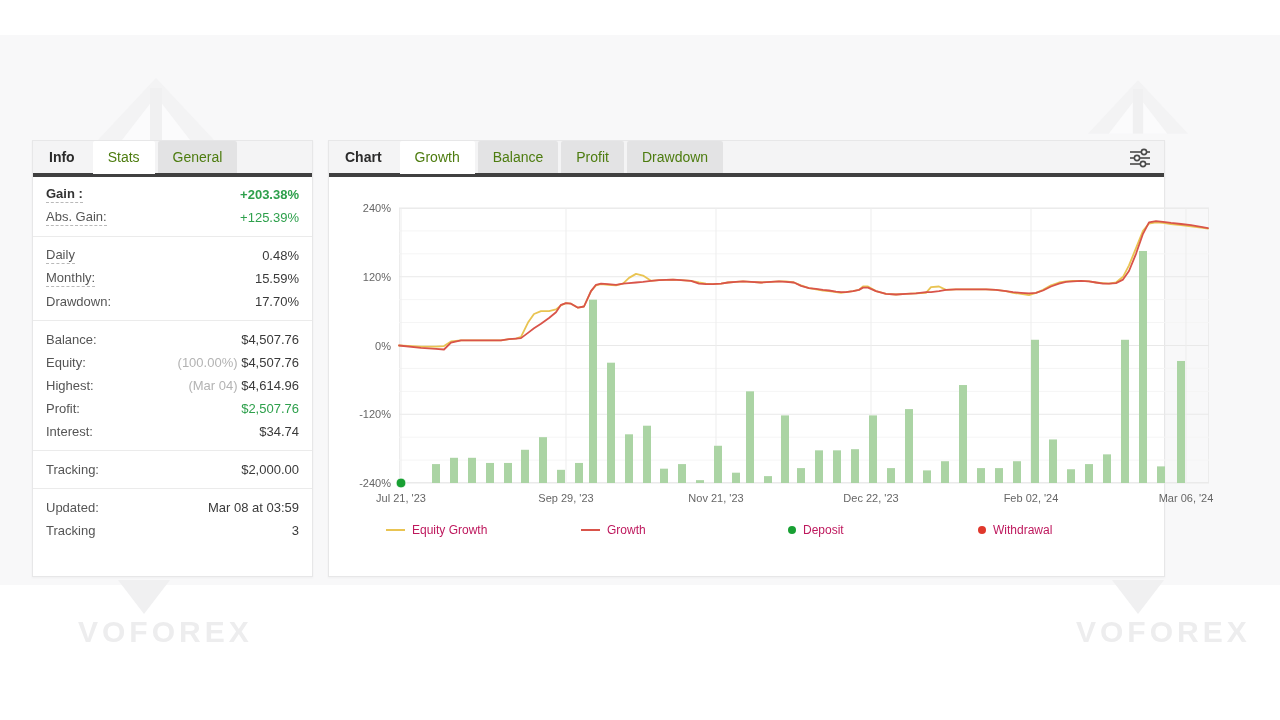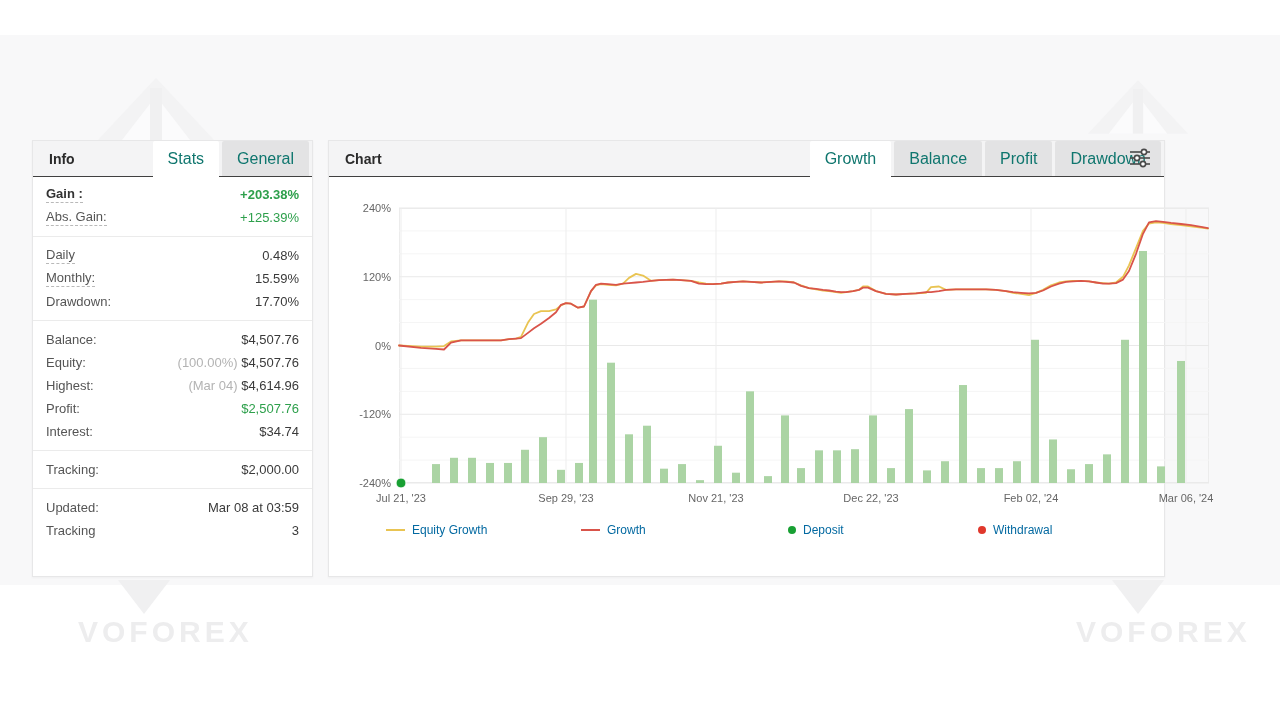--- a/index.html
+++ b/index.html
@@ -9,24 +9,24 @@
 
   
   .wm-logo { position:absolute; opacity:1; }
   .wm-text { position:absolute; font-size:30px; font-weight:bold; letter-spacing:4px; color:#ededee; }
   .wm-tip { position:absolute; width:0; height:0; border-left:26px solid transparent; border-right:26px solid transparent; border-top:34px solid #f0f0f1; }
 
   
   .panel { position:absolute; background:#ffffff; border:1px solid #e7e7e8; box-shadow:0 1px 2px rgba(0,0,0,0.04); }
   .stats-panel { left:32px; top:140px; width:281px; height:437px; }
   .chart-panel { left:328px; top:140px; width:837px; height:437px; }
-  .panel-header { position:relative; display:flex; align-items:stretch; height:36px; background:#f4f4f5; border-bottom:1px solid #404040;justify-content:space-between; }
+  .panel-header { position:relative; display:flex; align-items:stretch; height:36px; background:#f4f4f5; border-bottom:4px solid #404040; }
   .panel-title { display:flex; align-items:center; padding:0 18px 0 16px; font-size:14px; font-weight:bold; color:#2b2b2b; }
   .tabs { display:flex; align-items:stretch; }
-  .tab { display:flex; align-items:center; padding:0 15px; margin-right:3px; font-size:16px; color:#0f766e; background:#e3e3e4; border-radius:2px 2px 0 0; cursor:pointer; }
+  .tab { display:flex; align-items:center; padding:0 15px; margin-right:3px; font-size:14px; color:#4d7c0f; background:#e3e3e4; border-radius:2px 2px 0 0; cursor:pointer; }
   .tab.active { background:#ffffff; margin-bottom:-1px; border-bottom:1px solid #fff; }
   .settings-btn { position:absolute; right:10px; top:5px; width:28px; height:26px; background:transparent; border:none; cursor:pointer; }
 
   
   .stats-body { padding:6px 0 8px 0; }
   .stat-row { display:flex; justify-content:space-between; align-items:center; height:23px; padding:0 13px; font-size:13px; }
   .stat-label { color:#555; }
   .stat-label.u { border-bottom:1px dashed #b9b9b9; line-height:16px; cursor:help; }
   .stat-label.b { font-weight:bold; color:#333; }
   .stat-value { color:#3a3a3a; }
@@ -36,21 +36,21 @@
   .group-divider { height:0; border-top:1px solid #ebebeb; margin:7px 0; }
 
   
   .chart-area { position:absolute; left:0; top:36px; right:0; bottom:0; }
   .plot-wrap { position:absolute; left:70px; top:31px; width:810px; height:276px; }
   svg#plot { overflow:visible; display:block; }
   .axis-label { position:absolute; font-size:11px; color:#666; }
   .y-label { width:52px; text-align:right; }
   .x-label { width:96px; text-align:center; }
   .legend { position:absolute; top:346px; left:0; width:100%; height:20px; }
-  .legend-item { position:absolute; display:flex; align-items:center; font-size:12px; color:#0369a1; }
+  .legend-item { position:absolute; display:flex; align-items:center; font-size:12px; color:#be185d; }
   .legend-line { display:inline-block; width:19px; height:0; border-top:2px solid; margin-right:7px; }
   .legend-dot { display:inline-block; width:8px; height:8px; border-radius:50%; margin-right:7px; }
 </style>
 </head>
 <body>
 
 <div class="page">
   <div class="band"></div>
 
   <svg class="wm-logo" style="left:98px; top:78px;" width="116" height="62" viewBox="0 0 116 62">

